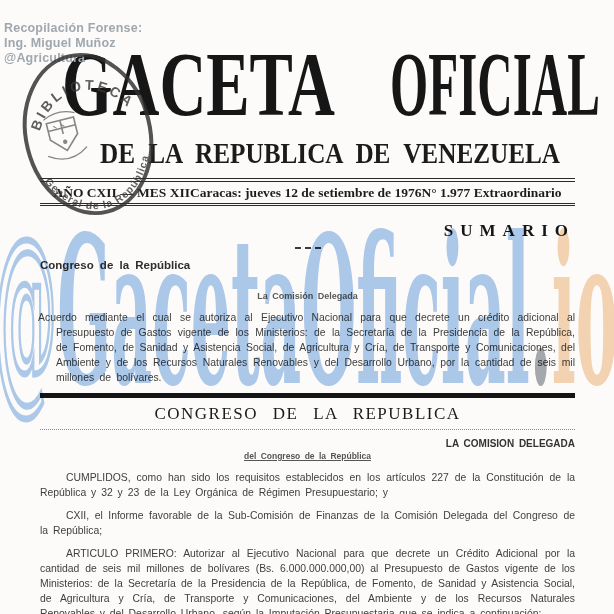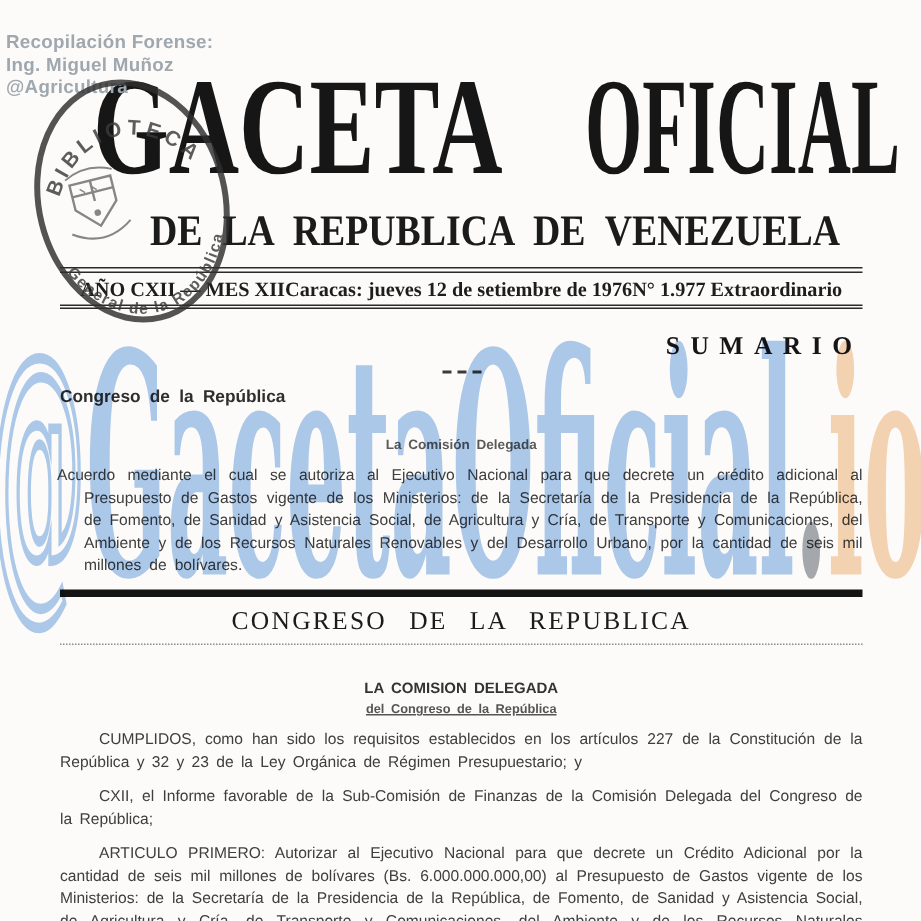--- a/index.html
+++ b/index.html
@@ -30,21 +30,21 @@
   .sumario-suborg { text-align:center; font-size:9px; font-weight:bold; color:#5a5a5a; margin-top:20px; word-spacing:2px; }
 
   .abstract { margin-top:9px; font-size:10.4px; line-height:15px; text-align:justify;
               padding-left:16px; text-indent:-18px; word-spacing:2.5px; color:#3e3e3e; }
 
   .rule-heavy { margin-top:8px; height:3px; border-top:3px solid #141414; border-bottom:2px solid #141414; }
   .section-title { margin-top:6px; text-align:center; font-family:"Liberation Serif", serif;
                    font-size:17px; color:#1b1b1b; letter-spacing:1.5px; word-spacing:9px; }
   .rule-dotted { margin-top:5px; border-bottom:1.5px dotted #8a8a8a; }
 
-  .sub1 { margin-top:24px; text-align:center; font-size:10px; font-weight:bold; color:#333; word-spacing:2px; }
+  .sub1 { margin-top:8px; text-align:right; font-size:10px; font-weight:bold; color:#333; word-spacing:2px; }
   .sub2 { margin-top:2px; text-align:center; font-size:8.5px; font-weight:bold; color:#555; word-spacing:2px;text-decoration:underline; }
 
   .bodytext { margin-top:9px; }
   .bodytext p { font-size:10.4px; line-height:15px; text-align:justify; text-indent:26px;
                 word-spacing:2px; color:#3e3e3e; margin-bottom:8px; }
   .acuerda { text-align:center; font-size:10.5px; font-weight:bold; color:#2b2b2b; margin:1px 0 8px 0; }
 
   
   .stamp { position:absolute; left:12px; top:46px; z-index:4; transform:rotate(-14deg); opacity:.82; }
 

